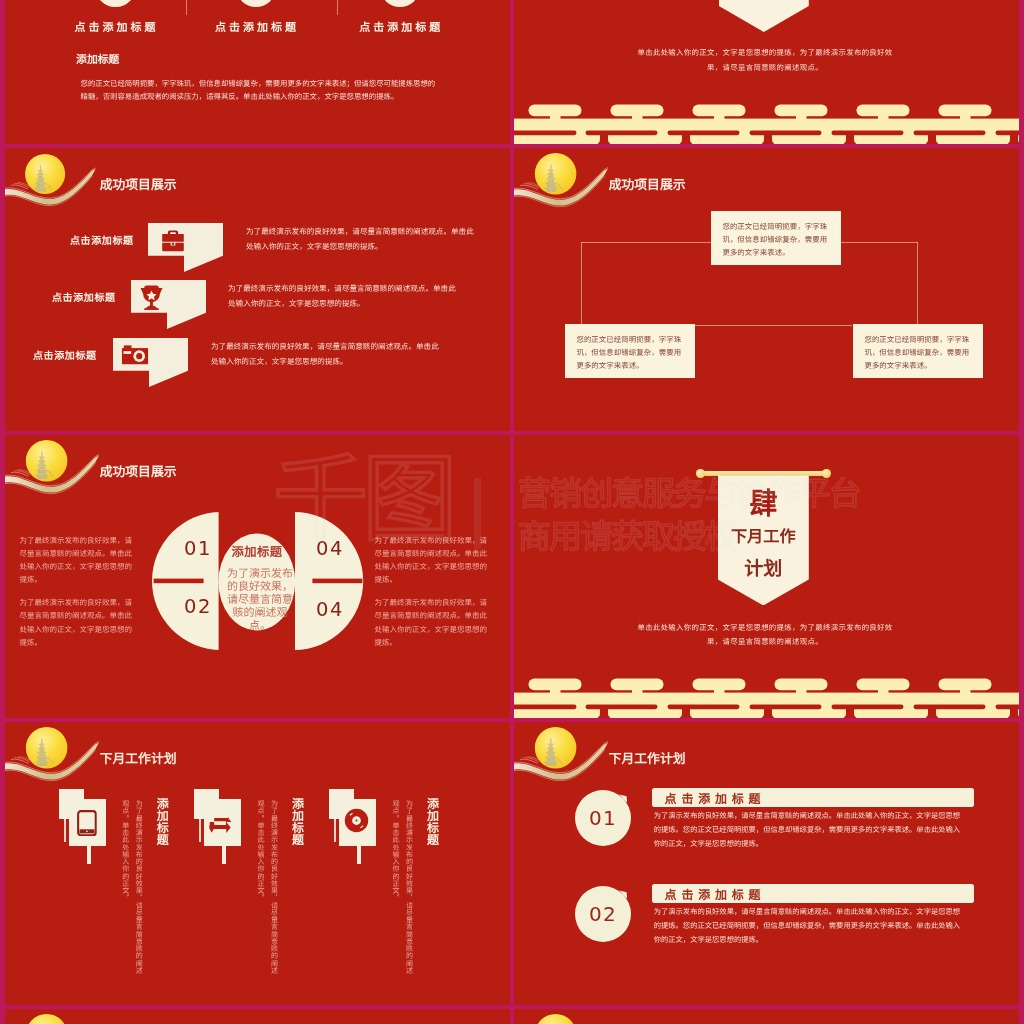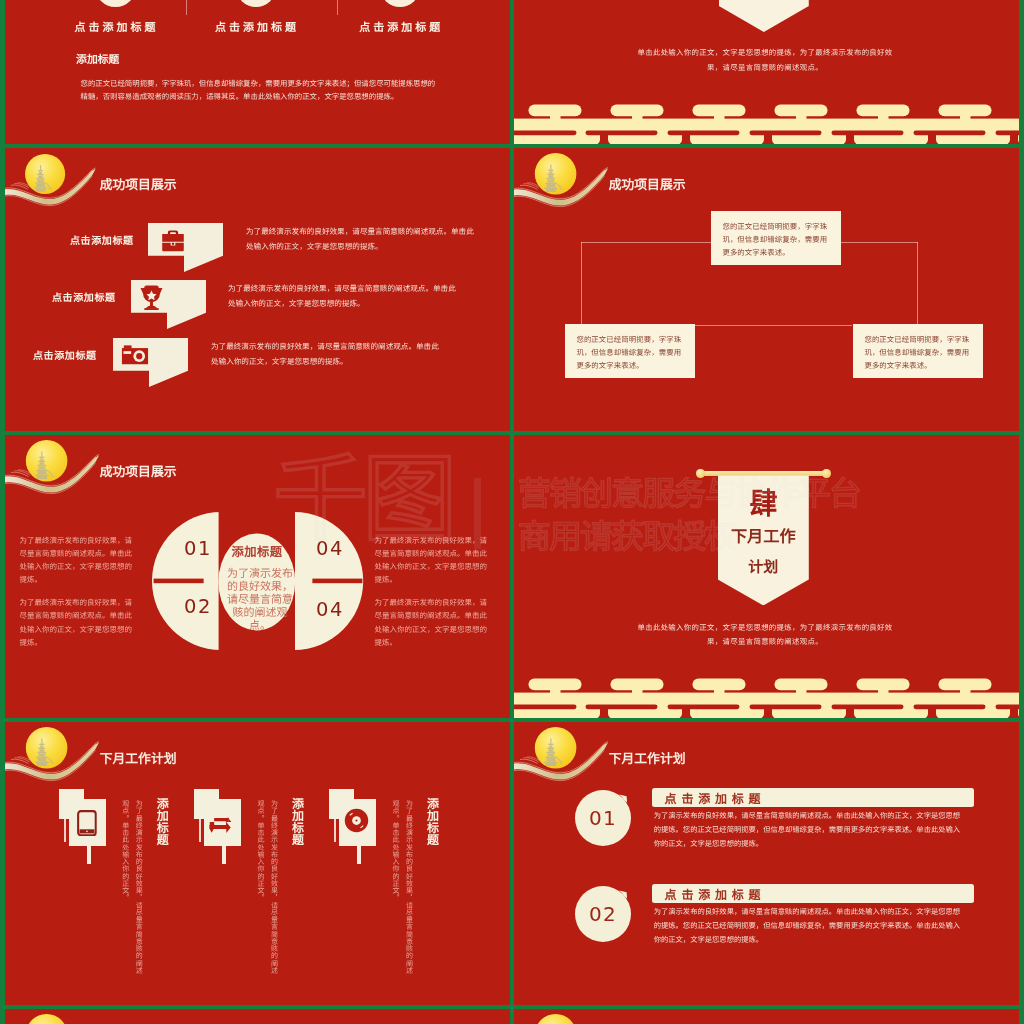--- a/index.html
+++ b/index.html
@@ -1,18 +1,18 @@
 <!DOCTYPE html>
 <html lang="zh-CN"><head>
 <meta charset="utf-8">
 <title>PPT Template Preview</title>
 <style>
   html,body{margin:0;padding:0;background:#e9e7e8;}
   body{width:1024px;height:1024px;overflow:hidden;font-family:"Liberation Sans",sans-serif;}
-  #sheet{position:relative;width:1024px;height:1024px;background:#15803d;overflow:hidden;}
+  #sheet{position:relative;width:1024px;height:1024px;background:#be185d;overflow:hidden;}
   .slide{position:absolute;width:505px;height:283px;background:#b81d12;overflow:hidden;}
   .slide *{box-sizing:border-box;}
   .c0{left:5px;} .c1{left:514px;}
   .r0{top:-139px;} .r1{top:148px;} .r2{top:435px;} .r3{top:722px;}
   .r4{top:1009px;}
 
   
   .logo{position:absolute;left:0px;top:2px;width:95px;height:60px;}
 
   
@@ -90,21 +90,21 @@
       background:linear-gradient(180deg,#f8eab4 0%,#f3dd8e 55%,#e9c86a 100%);border-radius:2.9px;}
   .s6-knob{position:absolute;top:-1.3px;width:8.4px;height:8.4px;border-radius:50%;
       background:radial-gradient(circle at 38% 33%,#fbeec4,#f3cf63 70%,#e2b63f);}
   .s6-knobL{left:-4.2px;} .s6-knobR{right:-4.2px;}
   .s6-banner{position:absolute;left:203.8px;top:40.4px;width:91px;height:130px;background:#f8f2df;
       clip-path:polygon(0 0,100% 0,100% 80%,50% 100%,0 80%);}
   .s6-num{position:absolute;left:0;right:0;top:14px;text-align:center;font-size:30px;font-weight:700;
       color:#a51d12;font-family:"DejaVu Serif",serif;line-height:1;transform:scaleX(.93);}
   .s6-l1{position:absolute;left:0;right:0;top:53px;text-align:center;font-size:16.2px;font-weight:700;
       color:#8c2a1b;letter-spacing:0px;line-height:1;}
-  .s6-l2{position:absolute;left:0;right:0;top:84px;text-align:center;font-size:15px;font-weight:700;
+  .s6-l2{position:absolute;left:0;right:0;top:84px;text-align:center;font-size:19px;font-weight:700;
       color:#8c2a1b;letter-spacing:0px;line-height:1;}
   .s6-body{position:absolute;left:116px;top:185.5px;width:270px;text-align:center;font-size:7.4px;
      letter-spacing:.34px;line-height:14.4px;color:#f5ded2;}
 
   
   .s7-item{position:absolute;top:67.3px;width:130px;height:215px;}
   .s7-flagA{position:absolute;left:0;top:0;width:24.5px;height:30.2px;background:#f4f0de;}
   .s7-poleA{position:absolute;left:4.5px;top:30px;width:1.8px;height:22.7px;background:#f6d3c8;}
   .s7-poleB{position:absolute;left:27.7px;top:56.6px;width:3.6px;height:18px;background:#f7f0e2;}
   .s7-flagB{position:absolute;left:9.8px;top:10.2px;width:37.3px;height:46.6px;background:#f4f0de;}

